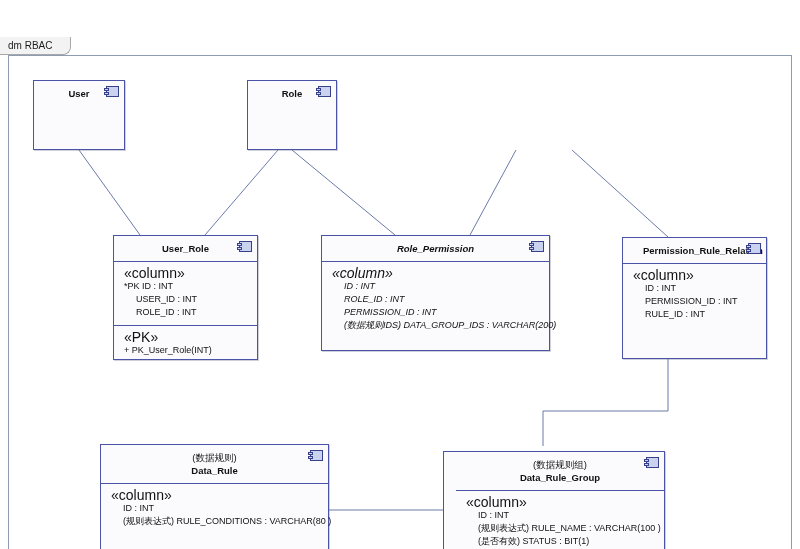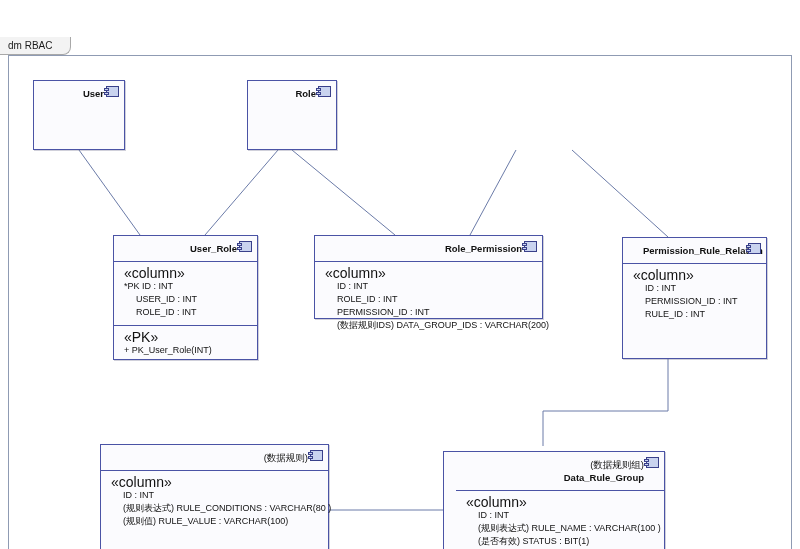--- a/index.html
+++ b/index.html
@@ -60,21 +60,21 @@
   .entity {
     position: absolute;
     box-sizing: border-box;
     background: #fbfbfe;
     border: 1px solid #4a53a5;
     box-shadow: 1px 1px 0px rgba(120,120,150,0.35);
     z-index: 3;
   }
   .entity .header {
     position: relative;
-    text-align: right;
+    text-align: center;
     padding: 6px 20px 6px 20px;
     box-sizing: border-box;
   }
   .entity .header .title-cn {
     font-size: 9.5px;
     color: #111111;
     line-height: 13px;
     white-space: nowrap;
   }
   .entity .header .title {
@@ -189,21 +189,21 @@
       <div class="attr">USER_ID : INT</div>
       <div class="attr">ROLE_ID : INT</div>
     </div>
     <div class="sep"></div>
     <div class="section">
       <div class="stereotype">«PK»</div>
       <div class="attr op">+      PK_User_Role(INT)</div>
     </div>
   </div>
 
-  <div class="entity" style="left:314px; top:198px; width:229px; height:84px;">
+  <div class="entity" style="left:321px; top:198px; width:229px; height:116px;font-style:italic;">
     <div class="header">
       <div class="class-icon"></div>
       <div class="title">Role_Permission</div>
     </div>
     <div class="sep"></div>
     <div class="section">
       <div class="stereotype">«column»</div>
       <div class="attr">ID : INT</div>
       <div class="attr">ROLE_ID : INT</div>
       <div class="attr">PERMISSION_ID : INT</div>
@@ -222,27 +222,27 @@
       <div class="attr">ID : INT</div>
       <div class="attr">PERMISSION_ID : INT</div>
       <div class="attr">RULE_ID : INT</div>
     </div>
   </div>
 
   <div class="entity" style="left:100px; top:407px; width:229px; height:156px;">
     <div class="header">
       <div class="class-icon"></div>
       <div class="title-cn">(数据规则)</div>
+      <div class="title">Data_Rule</div>
     </div>
     <div class="sep"></div>
     <div class="section">
       <div class="stereotype">«column»</div>
       <div class="attr">ID : INT</div>
       <div class="attr">(规则表达式) RULE_CONDITIONS : VARCHAR(80 )</div>
-      <div class="attr">(规则值) RULE_VALUE : VARCHAR(100)</div>
     </div>
   </div>
 
   <div class="entity" style="left:443px; top:414px; width:222px; height:111px;padding-left:12px;">
     <div class="header">
       <div class="class-icon"></div>
       <div class="title-cn">(数据规则组)</div>
       <div class="title">Data_Rule_Group</div>
     </div>
     <div class="sep"></div>

